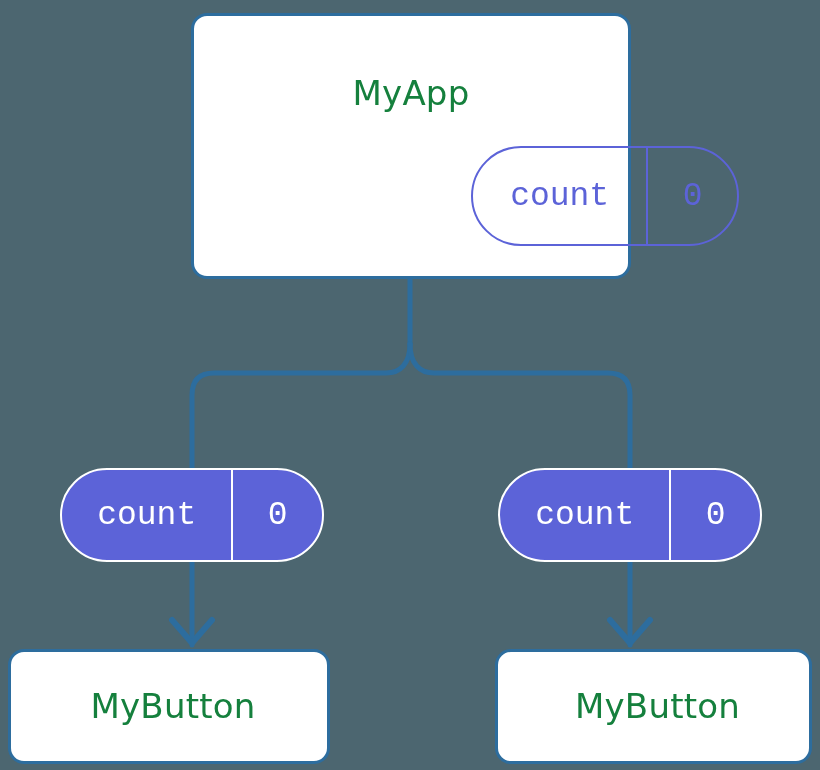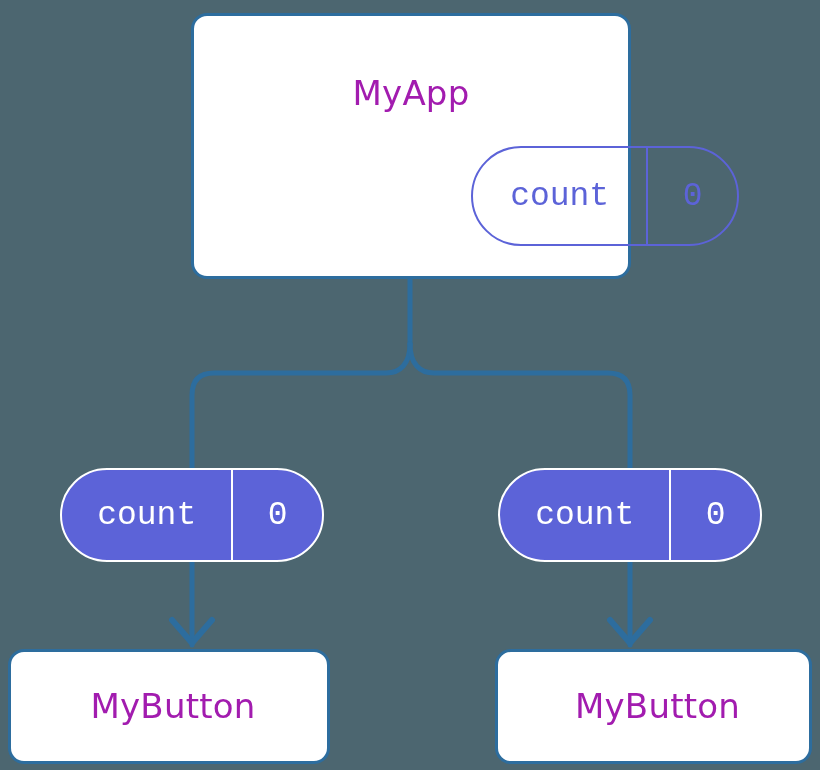--- a/index.html
+++ b/index.html
@@ -29,21 +29,21 @@
 
   
   .component-box {
     position: absolute;
     background: #ffffff;
     border: 3px solid #2d6d9e;
     border-radius: 16px;
     box-sizing: border-box;
   }
   .box-title {
-    color: #a21caf;
+    color: #15803d;
     font-size: 34px;
     letter-spacing: 0.2px;
     text-align: center;
     white-space: nowrap;
   }
 
   #app-box {
     left: 191px;
     top: 13px;
     width: 440px;

